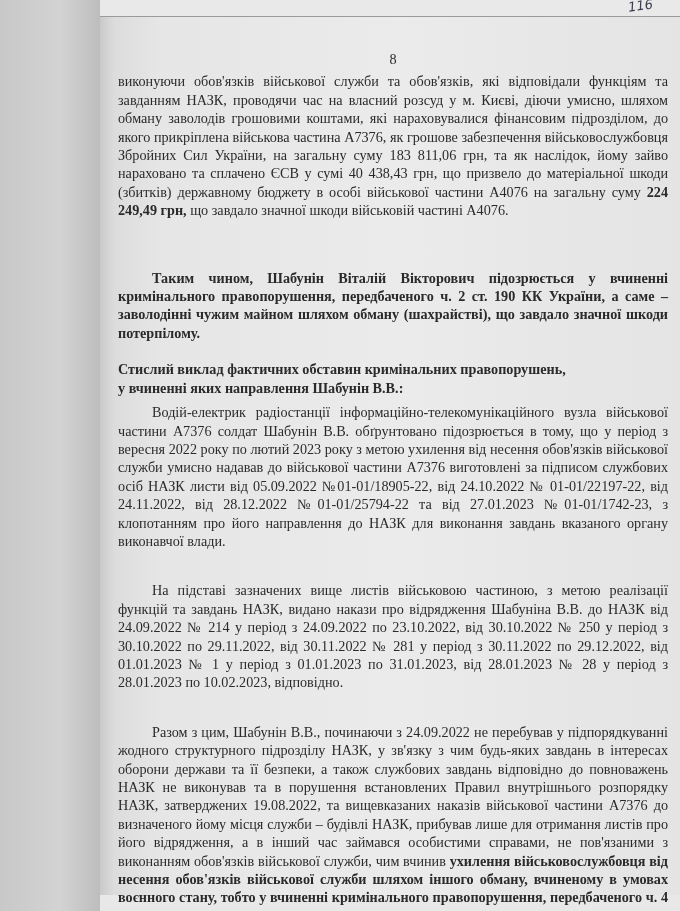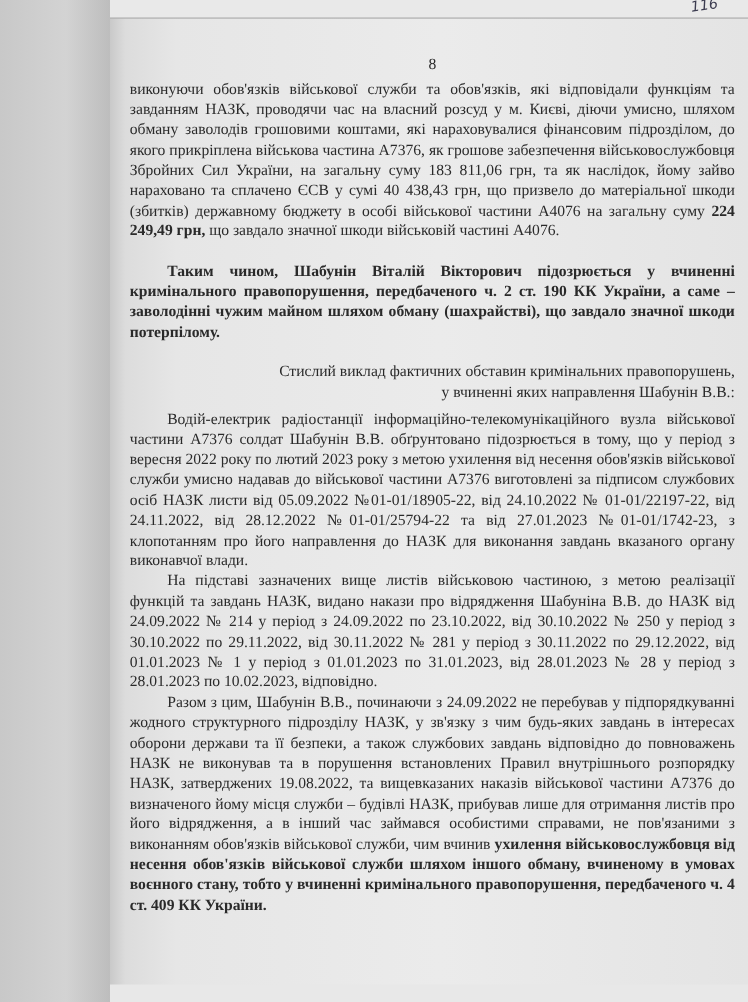--- a/index.html
+++ b/index.html
@@ -29,24 +29,24 @@
       position:absolute; left:628px; top:-2px;
       font-family:"DejaVu Sans", sans-serif; font-style:italic;
       font-size:13px; color:#3c3c50; transform:rotate(-8deg);
     }
     .content {
       position:absolute; left:118px; top:50px; width:550px;
       font-size:14.2px; line-height:18.4px;
     }
     .page-number { text-align:center; margin-bottom:4px; }
     p { margin:0; text-align:justify; }
-    .indent { text-indent:34px; }
+    .indent { text-indent:34px;margin-top:31px; }
     .bold { font-weight:bold; }
     .gap { height:18px; }
-    .heading { text-align:right; font-weight:normal; }
+    .heading { text-align:left; font-weight:bold; }
   </style>
 </head>
 <body>
 
 <div class="left-shade"></div>
 <div class="top-strip"></div>
 <div class="handwritten">116</div>
 
 <div class="page"></div>
 <div class="bottom-strip"></div>

